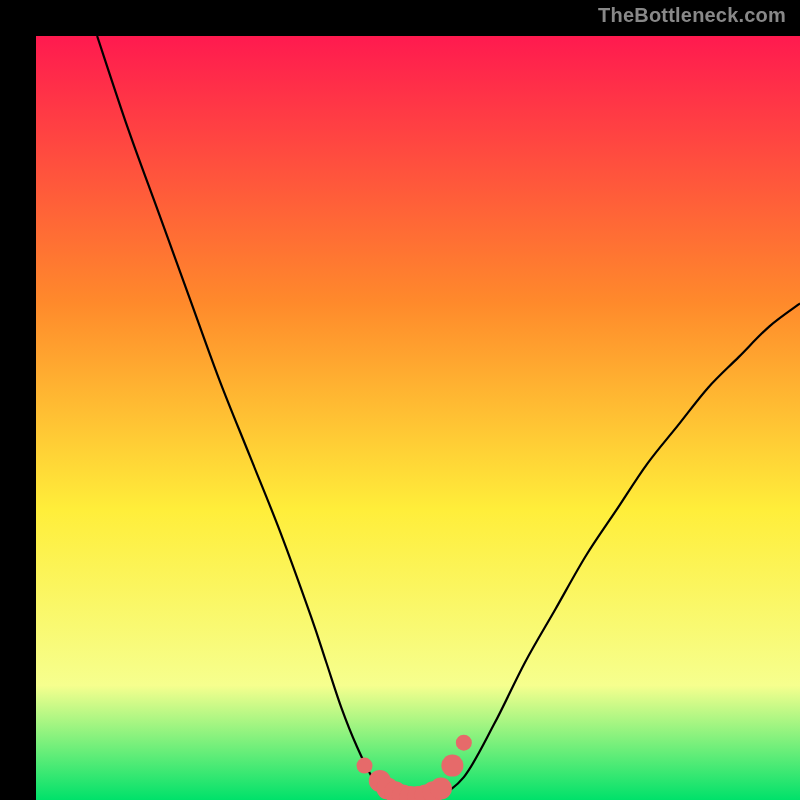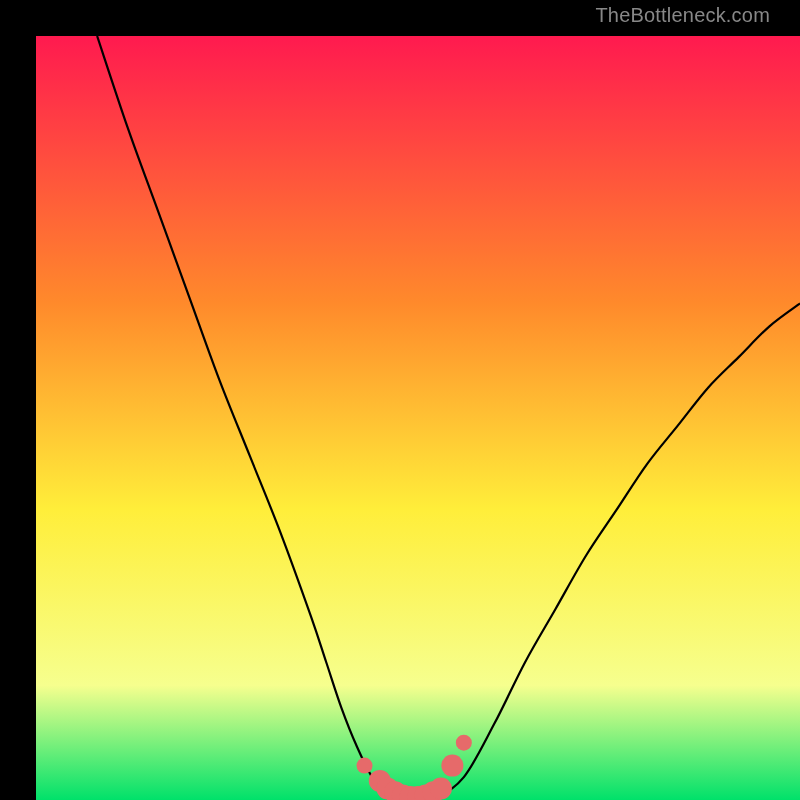--- a/index.html
+++ b/index.html
@@ -22,24 +22,24 @@
   .plot-area {
     position: absolute;
     left: 18px;
     top: 18px;
     width: 764px;
     height: 764px;
   }
   .watermark {
     position: absolute;
     top: 4px;
-    right: 30px;
+    right: 14px;
     color: #888;
     font-size: 20px;
-    font-weight: 400;
+    font-weight: 700;
     letter-spacing: 0.2px;
     user-select: none;
   }
 </style>
 </head>
 <body>
 
 <div class="frame">
   <svg class="plot-area" width="764" height="764" viewBox="0 0 764 764" preserveAspectRatio="none">
     <defs>

